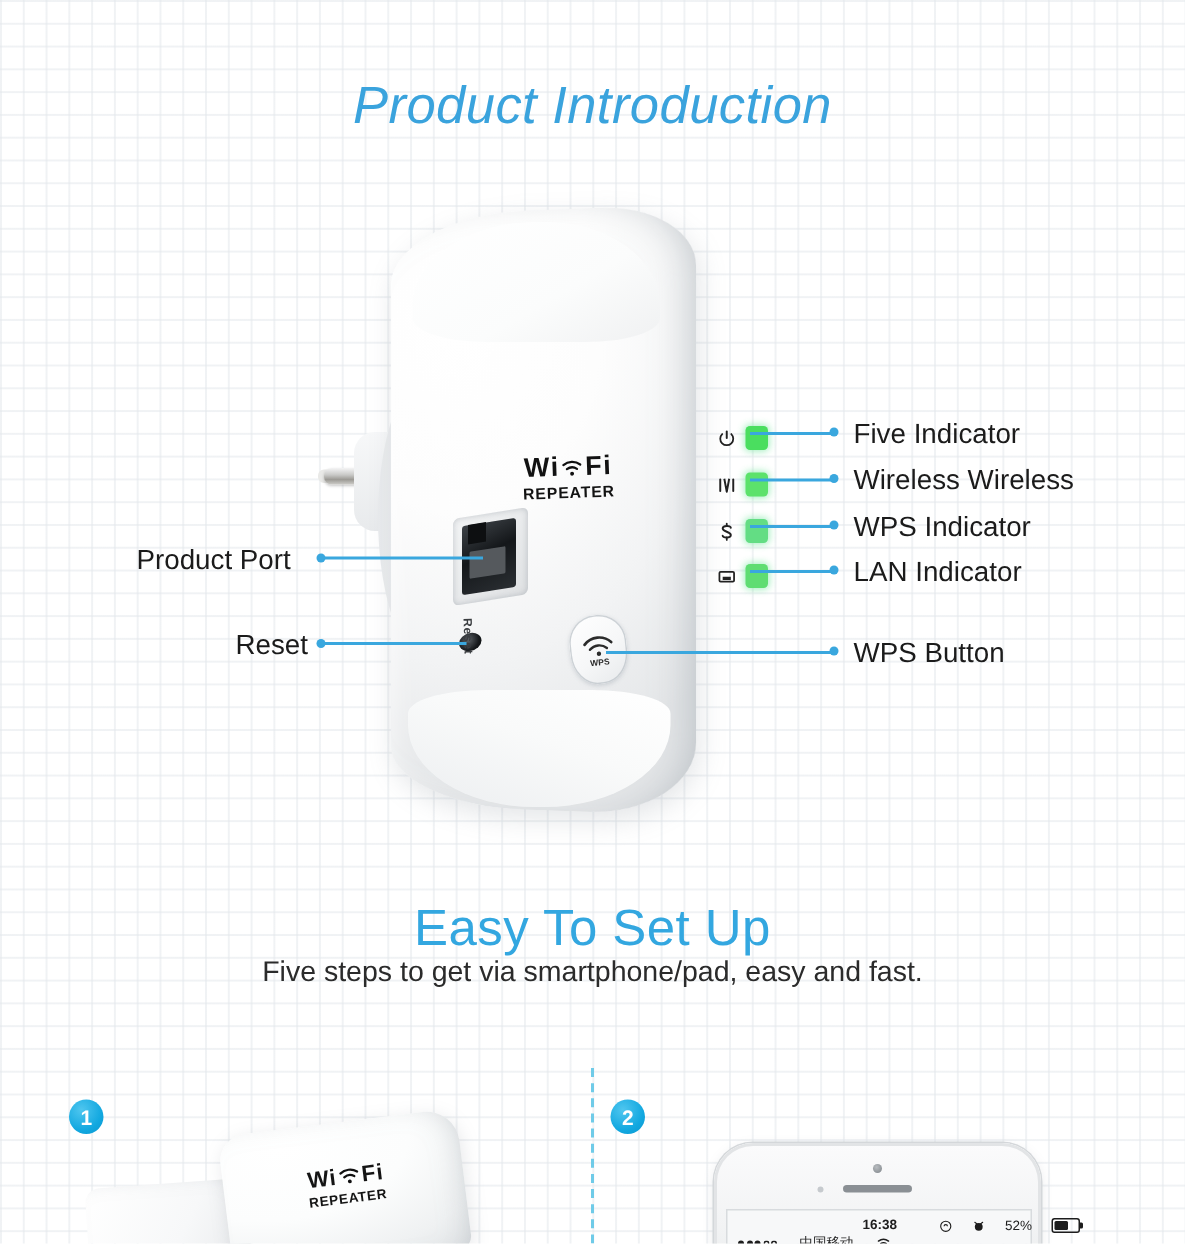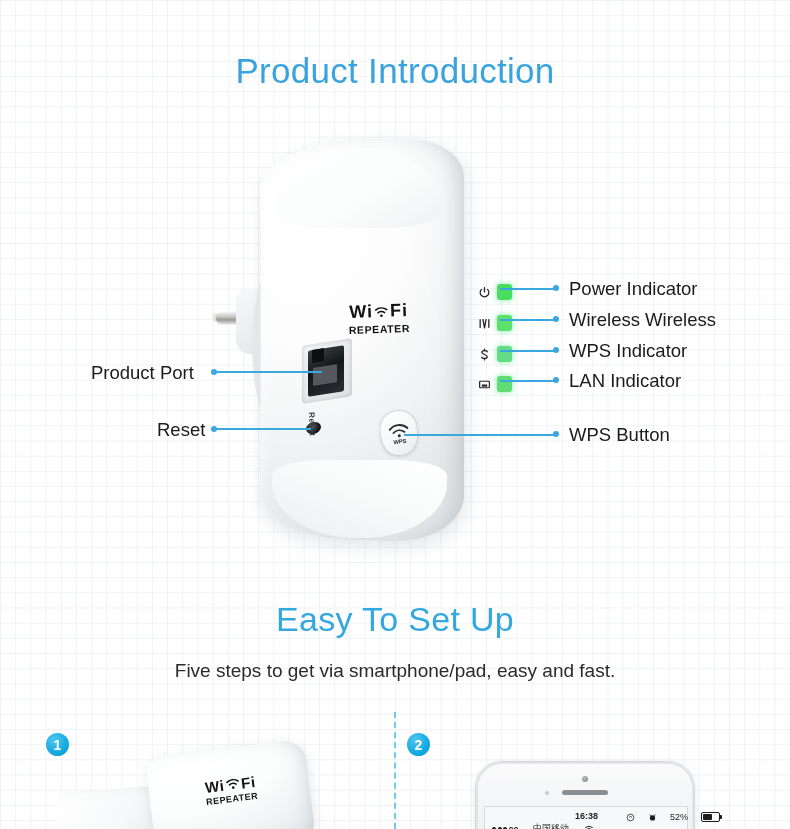--- a/index.html
+++ b/index.html
@@ -24,25 +24,25 @@
   .title {
     position: absolute;
     left: 0; right: 0;
     text-align: center;
     color: #3aa3dd;
     font-size: 35px;
     font-weight: 400;
     letter-spacing: 0.3px;
     white-space: nowrap;
   }
-  #product-title { top: 51px; }
+  #product-title { top: 51px; font-style: italic; }
   #easy-title { top: 600px; font-size: 34px; color: #33a7e0; }
   #easy-sub {
     position: absolute;
-    top: 660px;
+    top: 638px;
     left: 0; right: 0;
     text-align: center;
     font-size: 19px;
     color: #2b2b2b;
     white-space: nowrap;
   }
 
   
   #product-stage {
     position: absolute;
@@ -463,21 +463,21 @@
     <svg class="led-icon" viewBox="0 0 24 24">
       <rect x="3" y="6" width="18" height="12" rx="1.5" stroke="#222" stroke-width="2.2" fill="none"></rect>
       <rect x="7" y="12" width="10" height="4" fill="#222"></rect>
     </svg>
     <div class="led-light" style="background:#5fdd72;"></div>
   </div>
 </div>
 
 <div class="leader" style="left:500px; top:288px; width:55px;"></div>
 <div class="leader-dot" style="left:553px; top:285px;"></div>
-<div class="callout" style="left:569px; top:278px;">Power Indicator</div>
+<div class="callout" style="left:569px; top:278px;">Five Indicator</div>
 
 <div class="leader" style="left:500px; top:319px; width:55px;"></div>
 <div class="leader-dot" style="left:553px; top:316px;"></div>
 <div class="callout" style="left:569px; top:309px;">Wireless Wireless</div>
 
 <div class="leader" style="left:500px; top:350px; width:55px;"></div>
 <div class="leader-dot" style="left:553px; top:347px;"></div>
 <div class="callout" style="left:569px; top:340px;">WPS Indicator</div>
 
 <div class="leader" style="left:500px; top:380px; width:55px;"></div>

